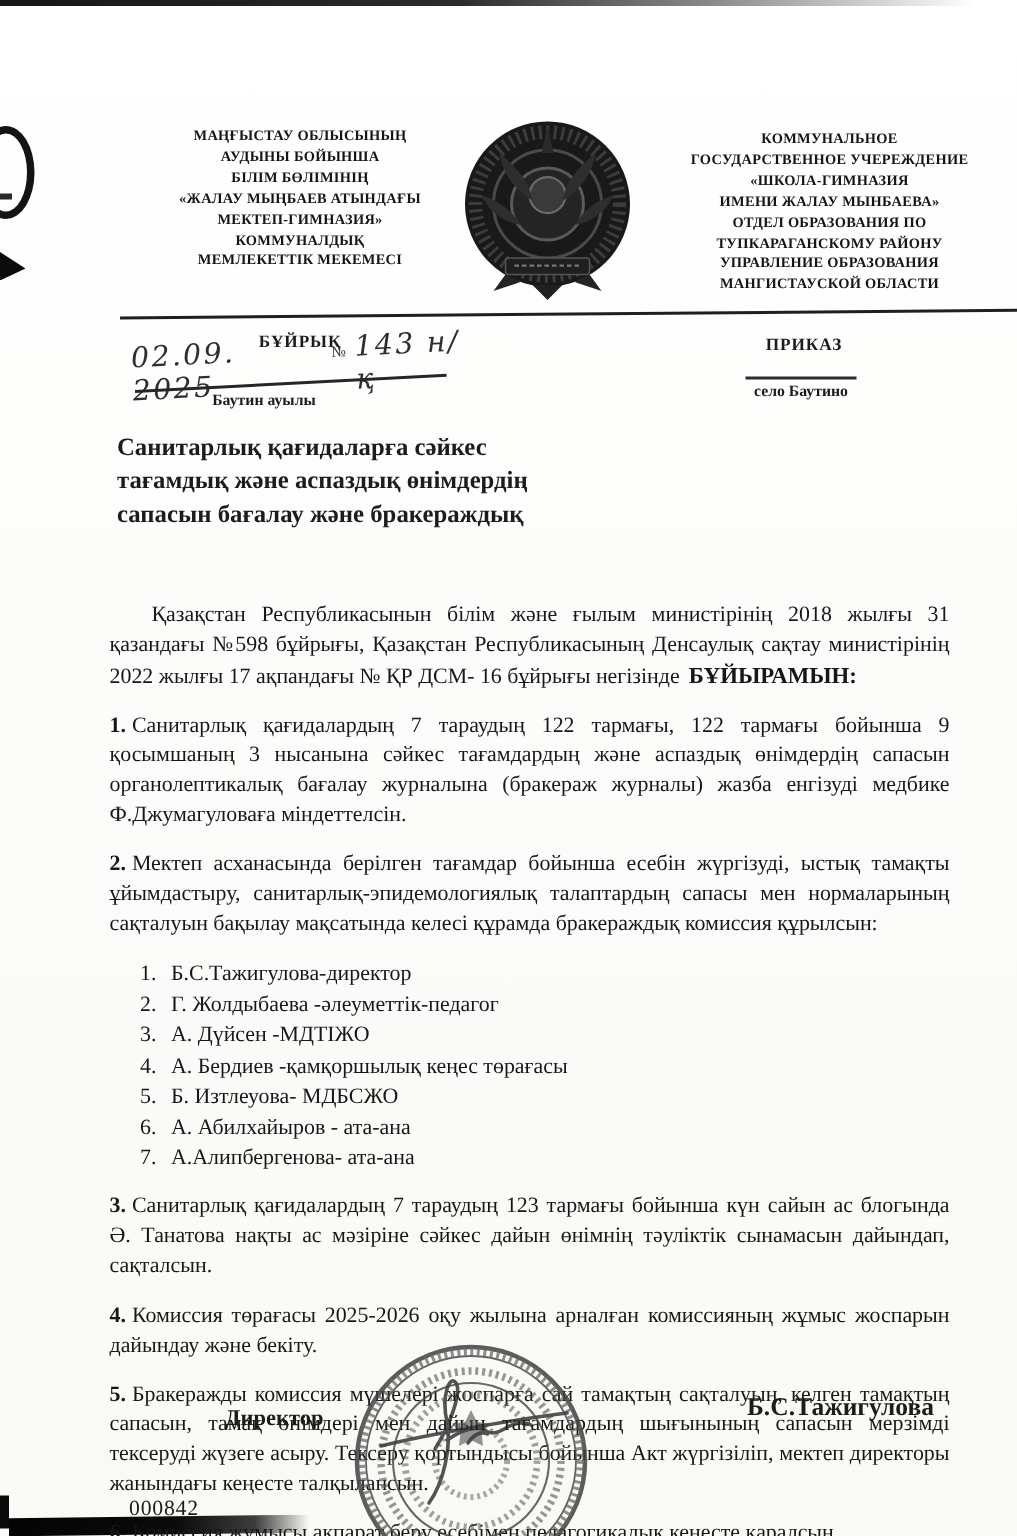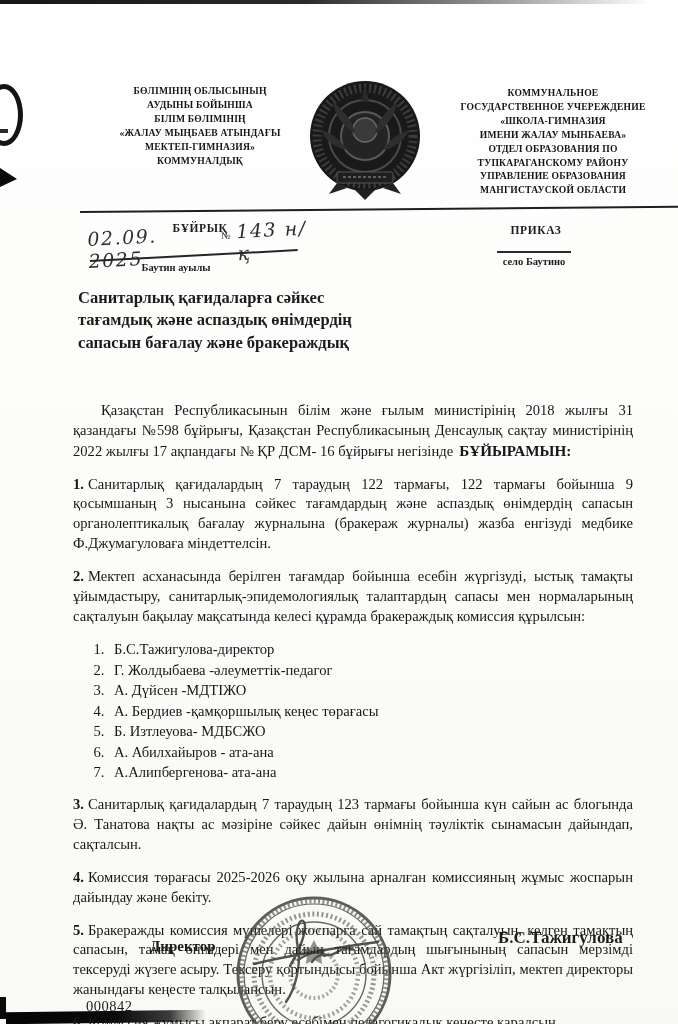--- a/index.html
+++ b/index.html
@@ -64,26 +64,27 @@
 <div class="page">
 
   <div class="scan-top"></div>
   <div class="artifact-arc"></div>
   <div class="artifact-dash"></div>
   <div class="artifact-wedge"></div>
   <div class="artifact-bl"></div>
   <div class="bottom-bar"></div>
 
   <div class="org org-left">
-    <div>БӨЛІМІНІҢ ОБЛЫСЫНЫҢ</div>
+    <div>МАҢҒЫСТАУ ОБЛЫСЫНЫҢ</div>
     <div>АУДЫНЫ БОЙЫНША</div>
     <div>БІЛІМ БӨЛІМІНІҢ</div>
     <div>«ЖАЛАУ МЫҢБАЕВ АТЫНДАҒЫ</div>
     <div>МЕКТЕП-ГИМНАЗИЯ»</div>
     <div>КОММУНАЛДЫҚ</div>
+    <div>МЕМЛЕКЕТТІК МЕКЕМЕСІ</div>
   </div>
 
   <svg class="emblem" viewBox="0 0 124 136">
     <circle cx="62" cy="64" r="55" fill="#191919"></circle>
     <circle cx="62" cy="64" r="48" fill="none" stroke="#3c3c3c" stroke-width="9" stroke-dasharray="2,3"></circle>
     <circle cx="62" cy="64" r="36" fill="none" stroke="#4a4a4a" stroke-width="2"></circle>
     <circle cx="62" cy="64" r="24" fill="#242424" stroke="#5a5a5a" stroke-width="2"></circle>
     <circle cx="62" cy="58" r="12" fill="#3a3a3a" stroke="#6a6a6a" stroke-width="1.5"></circle>
     <path d="M62 12 L58 30 L66 30 Z" fill="#2a2a2a"></path>
     <path d="M30 30 C44 42,50 50,52 62 C40 54,32 44,30 30 Z" fill="#2e2e2e"></path>

